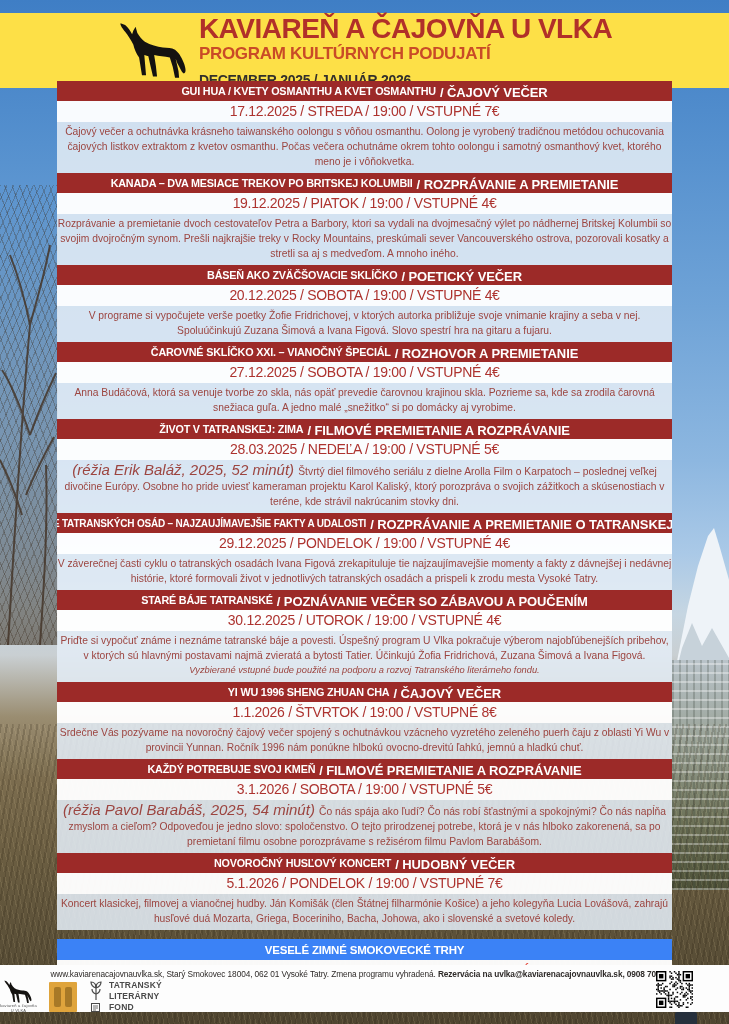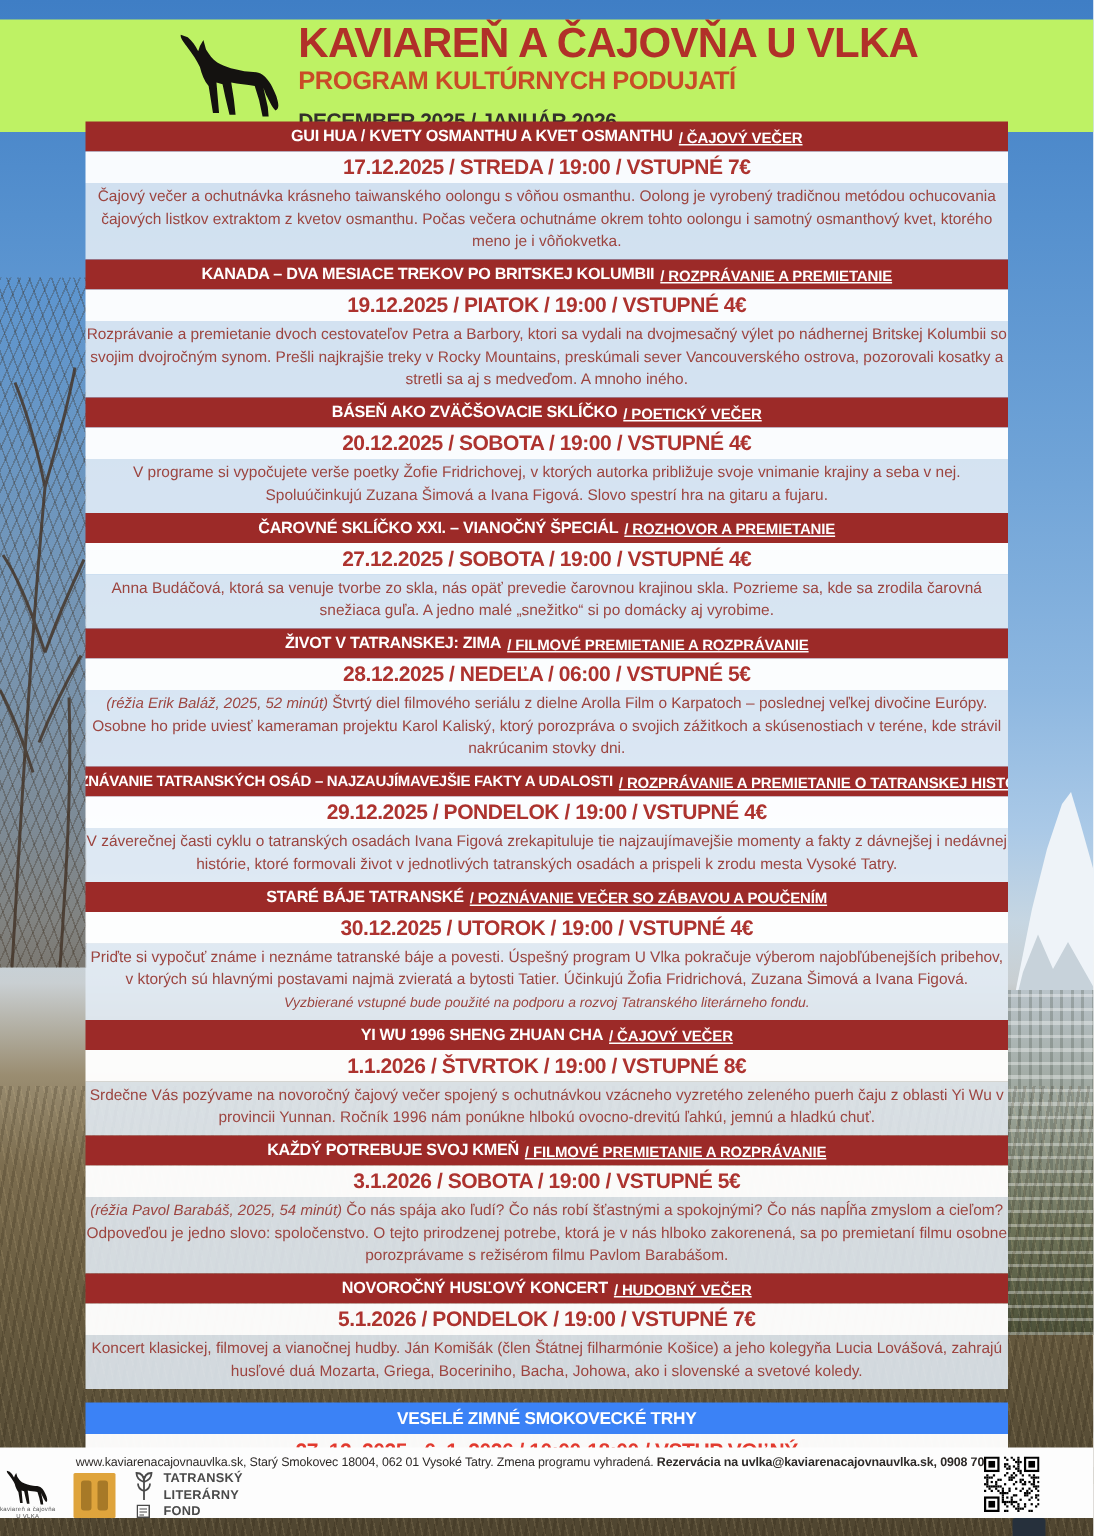--- a/index.html
+++ b/index.html
@@ -37,50 +37,50 @@
     position:absolute; left:0; bottom:0; width:100%; height:300px;
     background:
       repeating-linear-gradient(100deg, rgba(35,26,12,.18) 0 2px, transparent 2px 6px),
       repeating-linear-gradient(78deg, rgba(226,203,156,.12) 0 1px, transparent 1px 5px);
   }
   .bottom-object { position:absolute; right:32px; bottom:0; width:22px; height:12px; background:#26303c; border-radius:2px 2px 0 0; }
 
   
   .header-band {
     position:absolute; top:13px; left:0; width:100%; height:75px;
-    background:#bef264; display:flex; align-items:center; justify-content:center; gap:10px;
+    background:#fde047; display:flex; align-items:center; justify-content:center; gap:10px;
   }
   .wolf-logo { width:72px; height:58px; flex:0 0 auto; }
   .title-block { display:flex; flex-direction:column; }
   .brand {
     font-size:28px; font-weight:bold; color:#b13029;
     letter-spacing:-.5px; line-height:30px; white-space:nowrap;
   }
   .subline { display:flex; align-items:baseline; gap:8px; white-space:nowrap;flex-direction:column; }
   .subtitle { font-size:17px; font-weight:bold; color:#c94b27; letter-spacing:-.3px; }
   .period { font-size:14px; font-weight:bold; color:#33302b; letter-spacing:-.3px; }
 
   
   .content { position:absolute; top:81px; left:57px; width:615px; }
   .event-header {
     background:#9c2a28; color:#fff; height:20px;
     display:flex; align-items:center; justify-content:center; gap:4px;
     padding:0 4px; overflow:hidden;
   }
   .event-title { font-size:10.8px; font-weight:bold; letter-spacing:-.2px; white-space:nowrap; }
-  .event-category { font-size:10px; font-weight:bold; letter-spacing:-.1px; white-space:nowrap; position:relative; top:1px;text-decoration:underline; }
+  .event-category { font-size:13px; font-weight:bold; letter-spacing:-.1px; white-space:nowrap; position:relative; top:1px; }
   .event-date {
     background:rgba(255,255,255,.97); color:#ad332f; height:21px; line-height:21px;
-    text-align:center; font-size:14px; font-weight:bold; letter-spacing:-.3px;
+    text-align:center; font-size:14px; font-weight:normal; letter-spacing:-.3px;
   }
   .event-desc {
     background:rgba(226,236,245,.88); color:#9c4540;
     text-align:center; font-size:10.3px; line-height:15px; padding:2px 0 4px;
   }
-  .event-desc .note { font-style:italic; font-size:10px; }
+  .event-desc .note { font-style:italic; font-size:15px; }
   .event-desc .footnote { font-style:italic; font-size:9.3px; }
   .event-desc .footnote:empty, .event-desc .note:empty { display:none; }
 
   
   .special { margin-top:9px; }
   .special .event-header { background:#3b82f6; height:21px; }
   .special .event-title { font-size:11.5px; }
   .special .event-date { color:#e23a2e; height:22px; line-height:22px; }
   .special .event-desc { background:rgba(128,31,28,.97); color:#f6eae7; padding:5px 8px 7px; font-size:10.8px; }
 
@@ -196,21 +196,21 @@
       <span>Anna Budáčová, ktorá sa venuje tvorbe zo skla, nás opäť prevedie čarovnou krajinou skla. Pozrieme sa, kde sa zrodila čarovná snežiaca guľa. A jedno malé „snežitko“ si po domácky aj vyrobime.</span>
       
     </div>
   </section>
 
   <section class="event">
     <div class="event-header">
       <span class="event-title">ŽIVOT V TATRANSKEJ: ZIMA</span>
       <span class="event-category">/ FILMOVÉ PREMIETANIE A ROZPRÁVANIE</span>
     </div>
-    <div class="event-date">28.12.2025 / NEDEĽA / 06:00 / VSTUPNÉ 5€</div>
+    <div class="event-date">28.03.2025 / NEDEĽA / 19:00 / VSTUPNÉ 5€</div>
     <div class="event-desc">
       <i class="note">(réžia Erik Baláž, 2025, 52 minút) </i><span>Štvrtý diel filmového seriálu z dielne Arolla Film o Karpatoch – poslednej veľkej divočine Európy. Osobne ho pride uviesť kameraman projektu Karol Kaliský, ktorý porozpráva o svojich zážitkoch a skúsenostiach v teréne, kde strávil nakrúcanim stovky dni.</span>
       
     </div>
   </section>
 
   <section class="event">
     <div class="event-header">
       <span class="event-title" style="font-size:10px">POZNÁVANIE TATRANSKÝCH OSÁD – NAJZAUJÍMAVEJŠIE FAKTY A UDALOSTI</span>
       <span class="event-category">/ ROZPRÁVANIE A PREMIETANIE O TATRANSKEJ HISTÓRII</span>

